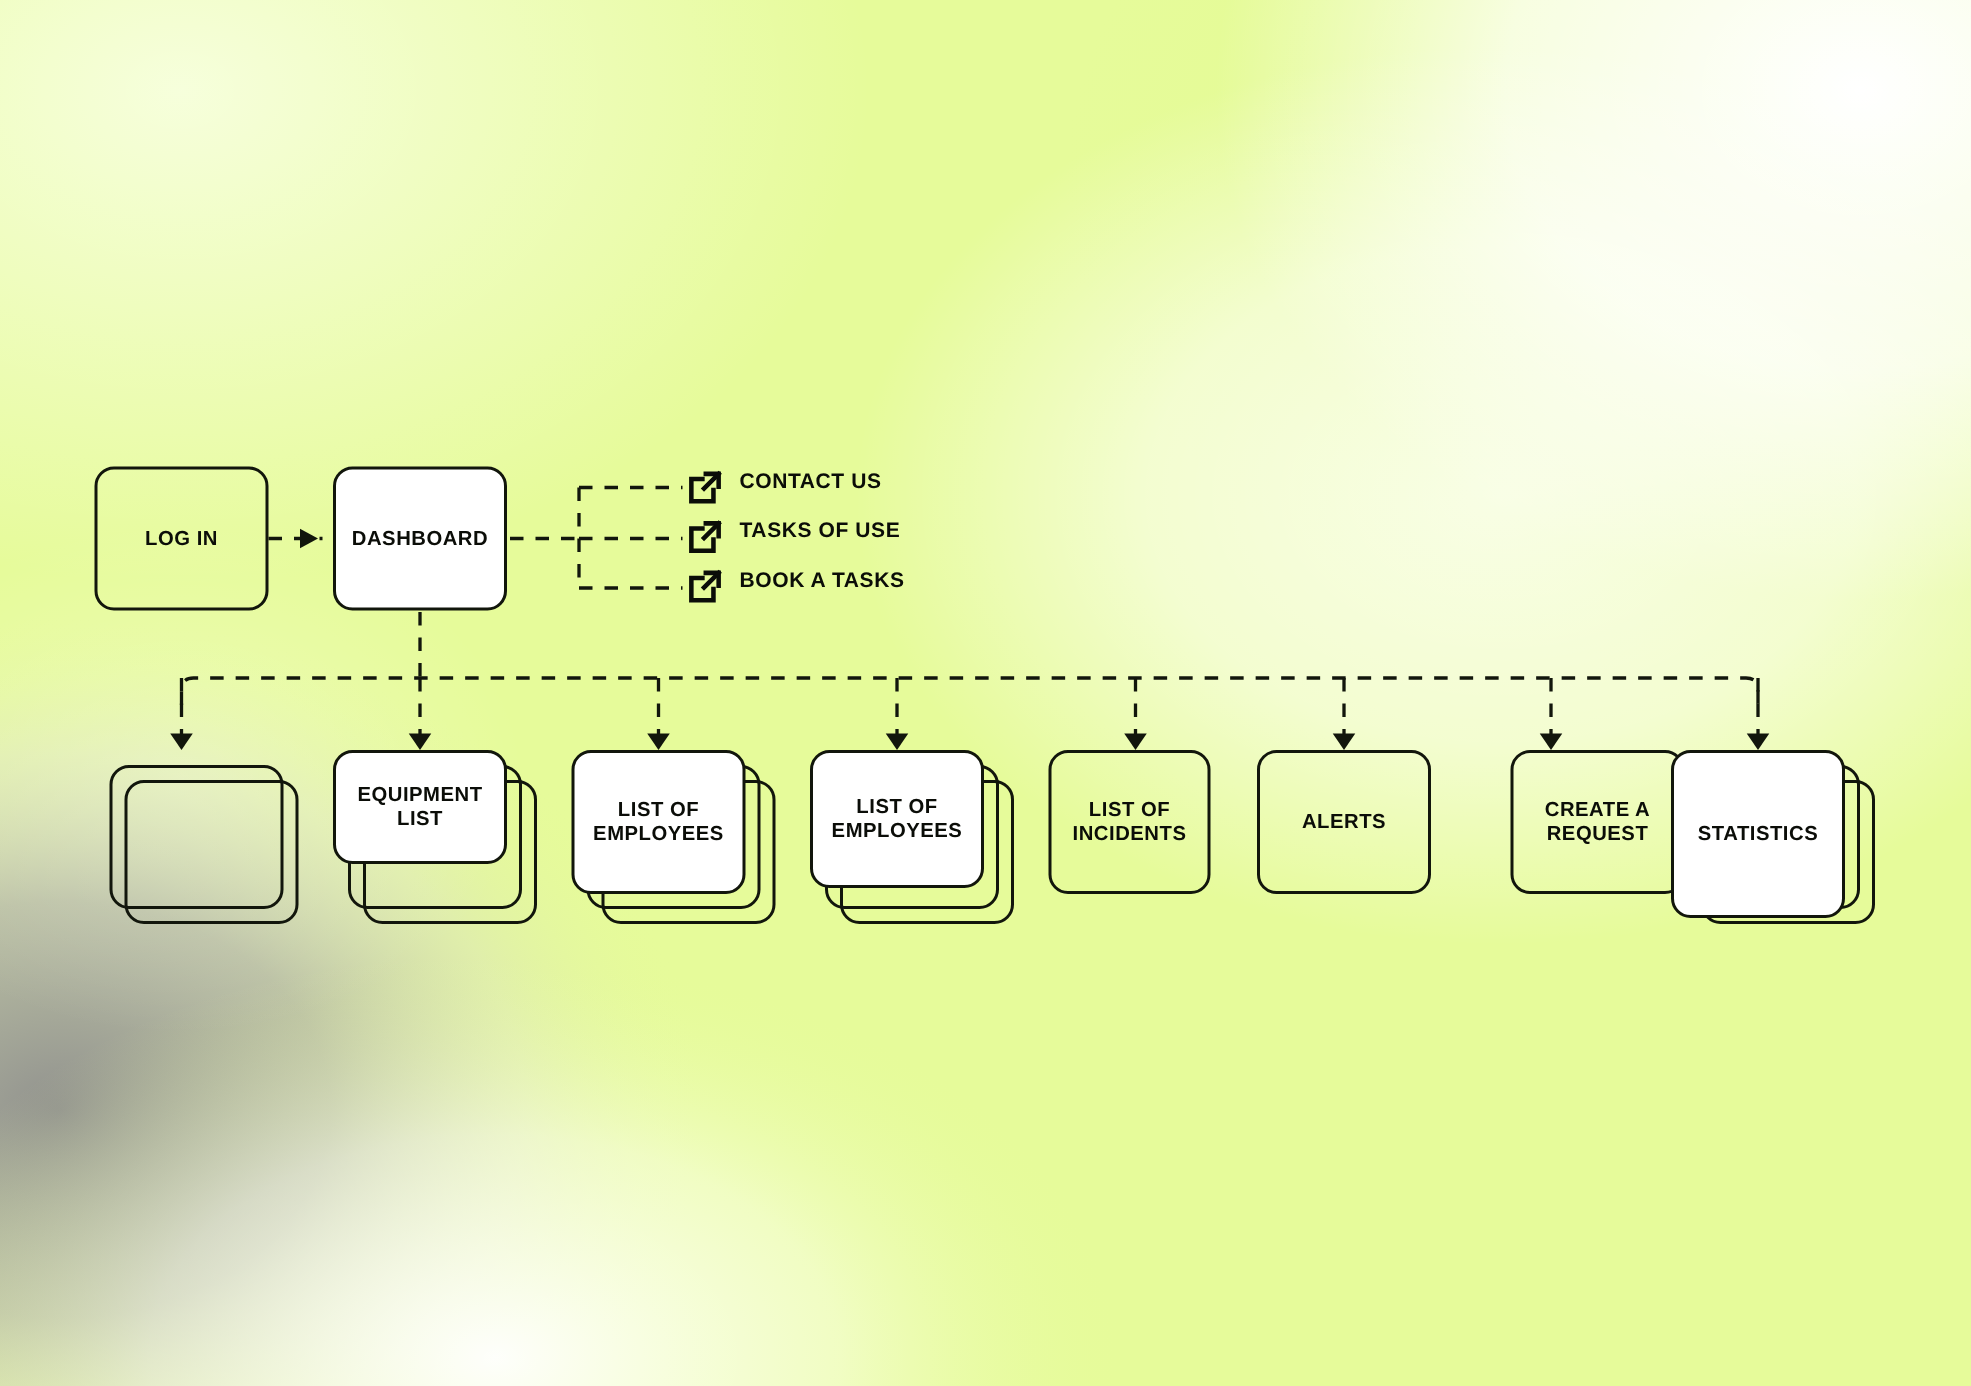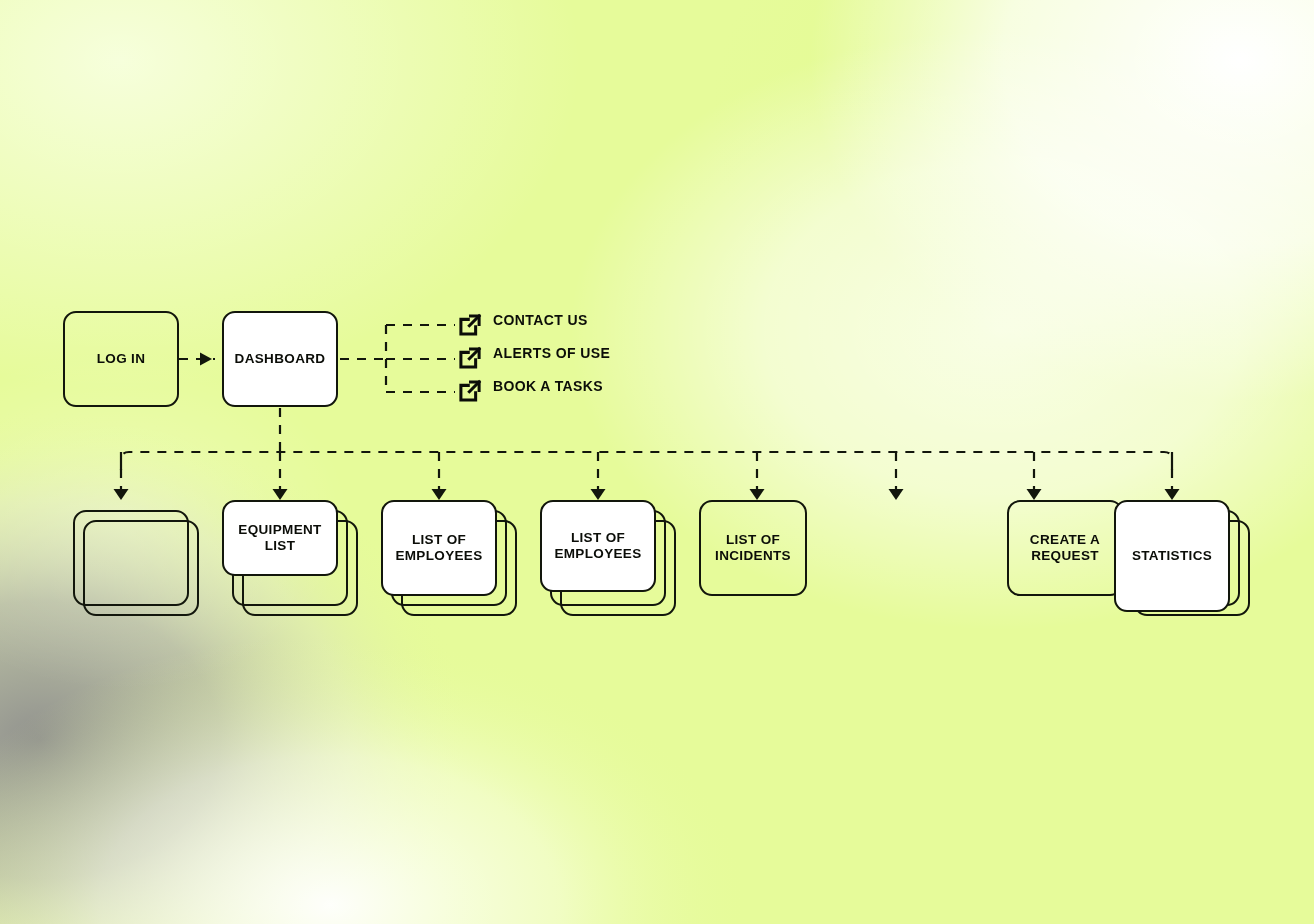--- a/index.html
+++ b/index.html
@@ -196,21 +196,21 @@
     </svg>
     <span class="extlink-label">CONTACT US</span>
   </div>
 
   <div class="extlink-row" style="left:457px; top:345px;">
     <svg class="extlink-icon" viewBox="0 0 24 24" fill="none" stroke="#0b0d08" stroke-width="2.8" stroke-linecap="square" stroke-linejoin="miter">
       <polyline points="12.5,3.6 20.4,3.6 20.4,11.5"></polyline>
       <line x1="20.4" y1="3.6" x2="11.4" y2="12.6"></line>
       <polyline points="17.2,13.6 17.2,20.4 3.6,20.4 3.6,6.8 10.4,6.8"></polyline>
     </svg>
-    <span class="extlink-label">ALERTS OF USE</span>
+    <span class="extlink-label">TASKS OF USE</span>
   </div>
 
   <div class="extlink-row" style="left:457px; top:378px;">
     <svg class="extlink-icon" viewBox="0 0 24 24" fill="none" stroke="#0b0d08" stroke-width="2.8" stroke-linecap="square" stroke-linejoin="miter">
       <polyline points="12.5,3.6 20.4,3.6 20.4,11.5"></polyline>
       <line x1="20.4" y1="3.6" x2="11.4" y2="12.6"></line>
       <polyline points="17.2,13.6 17.2,20.4 3.6,20.4 3.6,6.8 10.4,6.8"></polyline>
     </svg>
     <span class="extlink-label">BOOK A TASKS</span>
   </div>
@@ -233,20 +233,23 @@
   <div class="stack-sheet" style="left:560px; top:520px; width:116px; height:96px;"></div>
   <div class="stack-sheet" style="left:550px; top:510px; width:116px; height:96px;"></div>
   <div class="node filled" style="left:540px; top:500px; width:116px; height:92px;">
     <span>LIST OF EMPLOYEES</span>
   </div>
 
   <div class="node ghost" style="left:699px; top:500px; width:108px; height:96px;justify-content:flex-end;">
     <span>LIST OF INCIDENTS</span>
   </div>
 
+  <div class="node ghost" style="left:838px; top:500px; width:116px; height:96px;">
+    <span>ALERTS</span>
+  </div>
 
   <div class="node ghost" style="left:976px; top:500px; width:116px; height:96px;margin-left:31px;">
     <span>CREATE A REQUEST</span>
   </div>
 
   <div class="stack-sheet" style="left:1134px; top:520px; width:116px; height:96px;"></div>
   <div class="stack-sheet" style="left:1124px; top:510px; width:116px; height:96px;"></div>
   <div class="node filled" style="left:1114px; top:500px; width:116px; height:112px;">
     <span>STATISTICS</span>
   </div>

